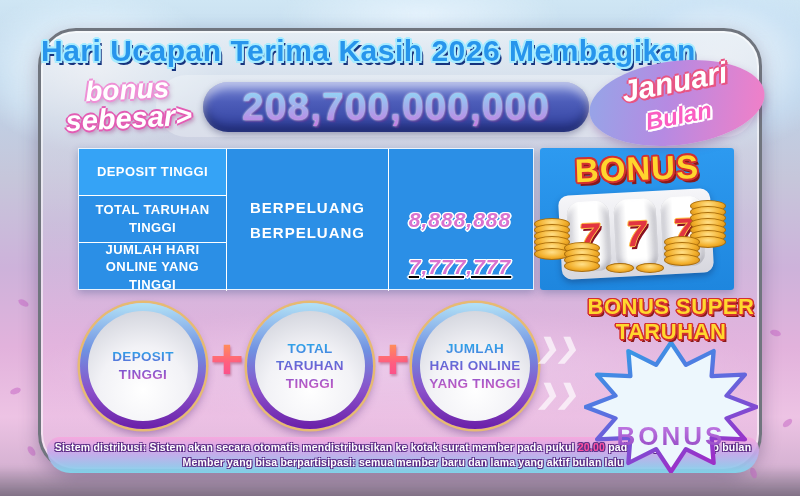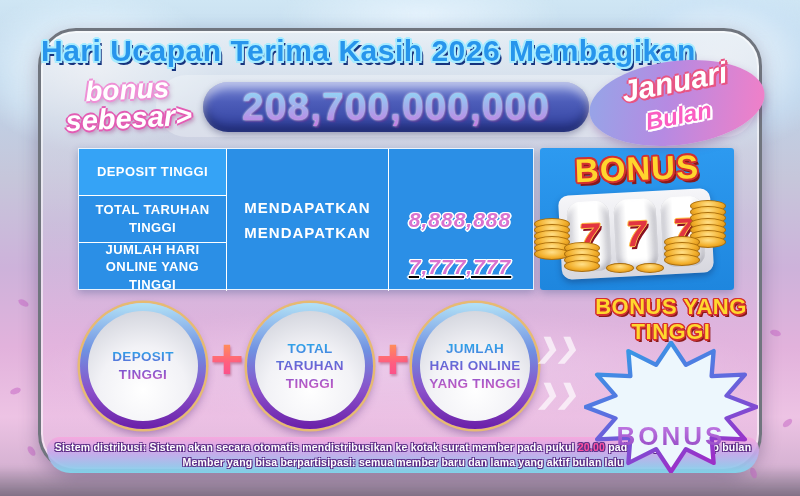--- a/index.html
+++ b/index.html
@@ -187,21 +187,21 @@
 
     <div class="month-badge">
       <div class="m1">Januari</div>
       <div class="m2">Bulan</div>
     </div>
 
     <div class="criteria-table">
       <div class="cell cell-label c-l1">DEPOSIT TINGGI</div>
       <div class="cell cell-label c-l2">TOTAL TARUHAN TINGGI</div>
       <div class="cell cell-label c-l3">JUMLAH HARI ONLINE YANG TINGGI</div>
-      <div class="cell c-mid">MENDAPATKAN MENDAPATKAN</div>
+      <div class="cell c-mid">BERPELUANG BERPELUANG</div>
       <div class="cell c-r2">
           <span class="cell-value">8,888,888</span>
         </div>
       <div class="cell c-r3">
           <span class="cell-value">7,777,777</span>
         </div>
     </div>
 
     <div class="bonus-panel">
       <div class="bonus-word">BONUS</div>
@@ -265,21 +265,21 @@
     <div class="plus pl-2">+</div>
     <div class="circle ci-3">
       <div class="inner">
           <span class="lbl">JUMLAH HARI ONLINE YANG TINGGI</span>
         </div>
     </div>
 
     <div class="chev ch-1">❯❯</div>
     <div class="chev ch-2">❯❯</div>
 
-    <div class="super-heading">BONUS YANG TINGGI</div>
+    <div class="super-heading">BONUS SUPER TARUHAN</div>
     <div class="starburst">
       <svg viewBox="0 0 200 160" preserveAspectRatio="none">
         <defs>
           <linearGradient id="starGrad" x1="0" y1="0" x2="0.5" y2="1">
             <stop offset="0" stop-color="#29a9e8"></stop>
             <stop offset="0.5" stop-color="#5b6fe0"></stop>
             <stop offset="1" stop-color="#9b30c8"></stop>
           </linearGradient>
         </defs>
         <polygon points="100,2 117.1,29 149,12.1 146.7,42.6 184.9,40.8 163.8,66.3 198,80 163.8,93.7 184.9,119.2 146.7,117.4 149,147.9 117.1,131 100,158.4 82.9,131 51,147.9 53.3,117.4 15.1,119.2 36.2,93.7 2,80 36.2,66.3 15.1,40.8 53.3,42.6 51,12.1 82.9,29" fill="#edf7fd" stroke="url(#starGrad)" stroke-width="5" stroke-linejoin="round"></polygon>

